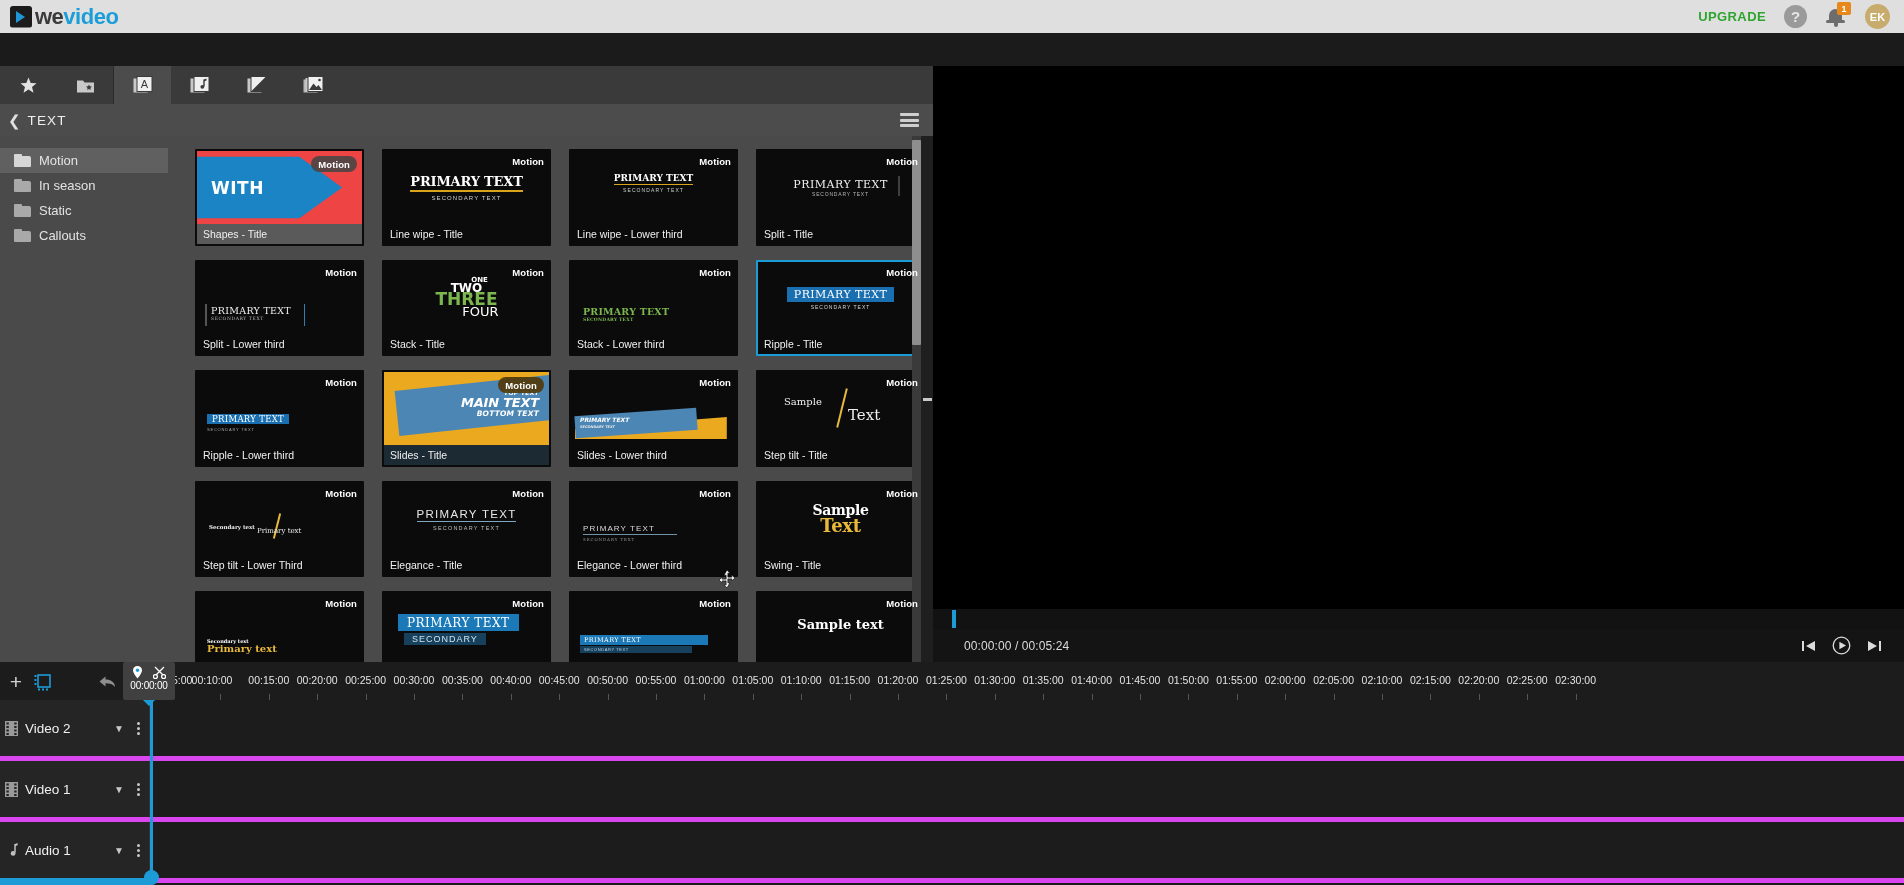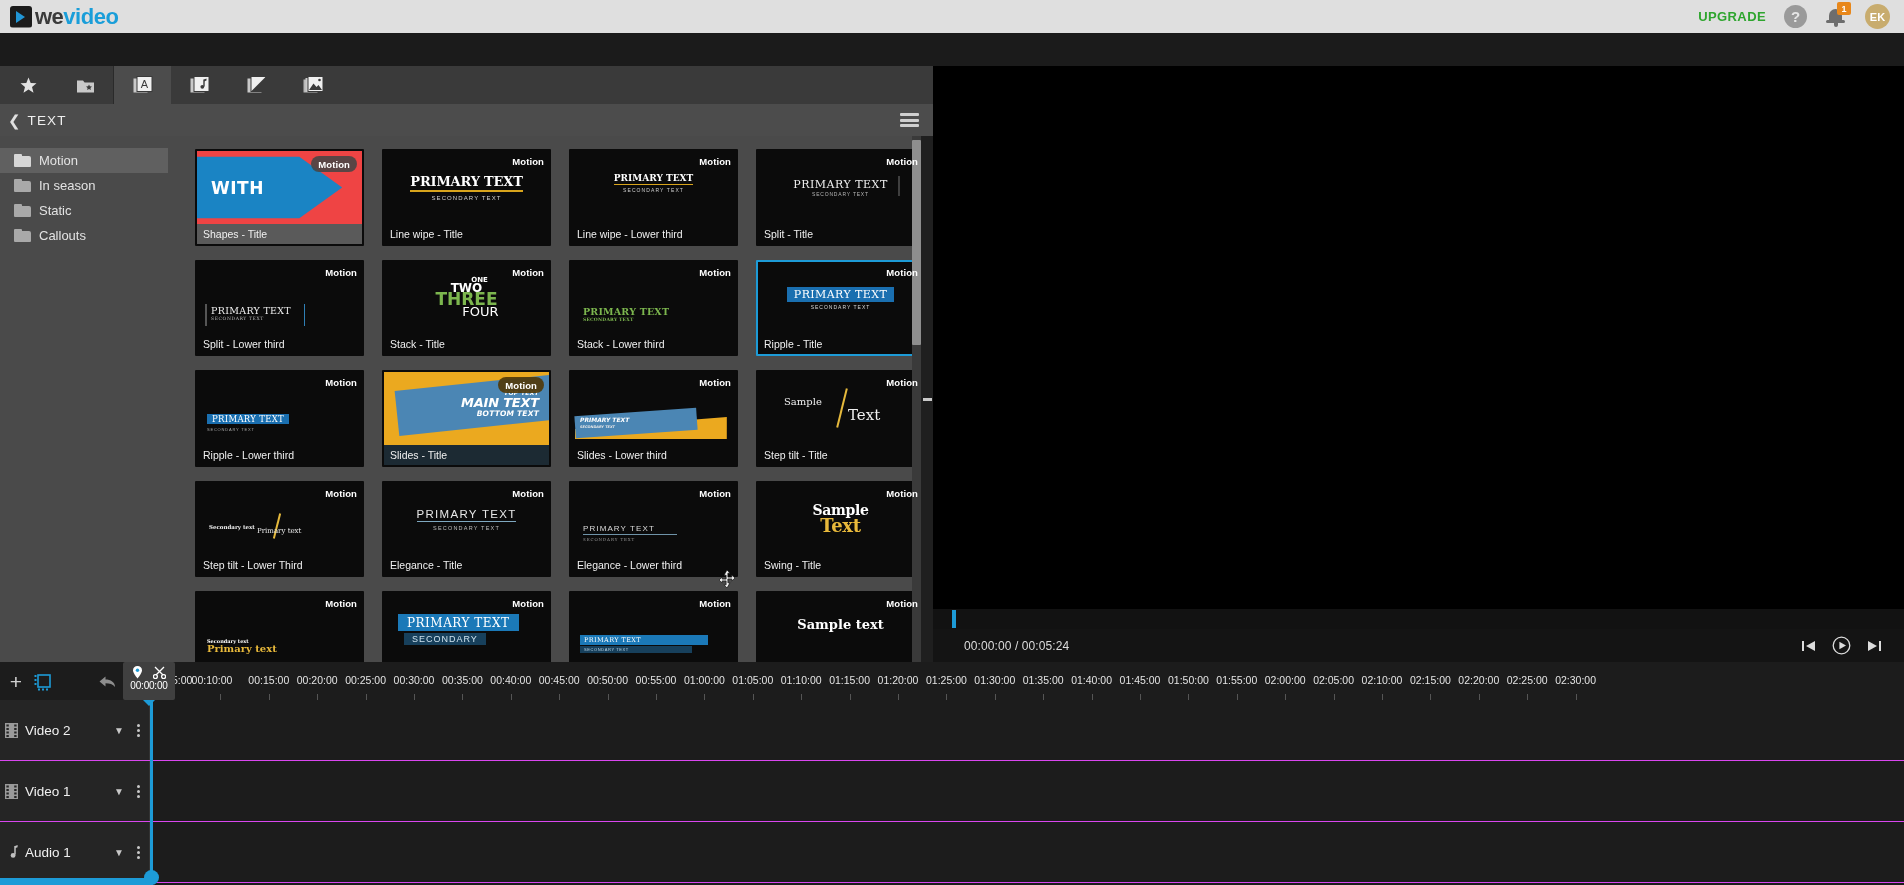--- a/index.html
+++ b/index.html
@@ -344,21 +344,21 @@
   .playhead-line {
     position: absolute; left: 150px; top: 38px; width: 3px; height: 185px;
     background: #1d9bd7; z-index: 15;
   }
   .playhead-knob {
     position: absolute; left: 144px; bottom: 0; width: 15px; height: 15px;
     border-radius: 50%; background: #1d9bd7; z-index: 16;
   }
 
   .tracks { position: absolute; top: 38px; left: 0; right: 0; bottom: 0; }
-  .track-row { height: 61px; display: flex; border-bottom: 1px solid #d946ef; }
+  .track-row { height: 61px; display: flex; border-bottom: 5px solid #d946ef; }
   .track-head {
     width: 150px; background: #252525; display: flex; align-items: center;
     padding-left: 5px; gap: 7px; border-right: 1px solid #333;
   }
   .track-icon { width: 13px; height: 15px; flex: 0 0 auto; }
   .track-name { font-size: 13.5px; color: #f0f0f0; flex: 1; }
   .track-caret { color: #c8c8c8; font-size: 10px; cursor: pointer; padding: 0 3px; }
   .track-dots { display: flex; flex-direction: column; gap: 2px; padding: 0 9px 0 3px; cursor: pointer; }
   .track-dots i { display: block; width: 3px; height: 3px; background: #c8c8c8; border-radius: 50%; }
   .track-lane { flex: 1; background: #1c1c1c; }

